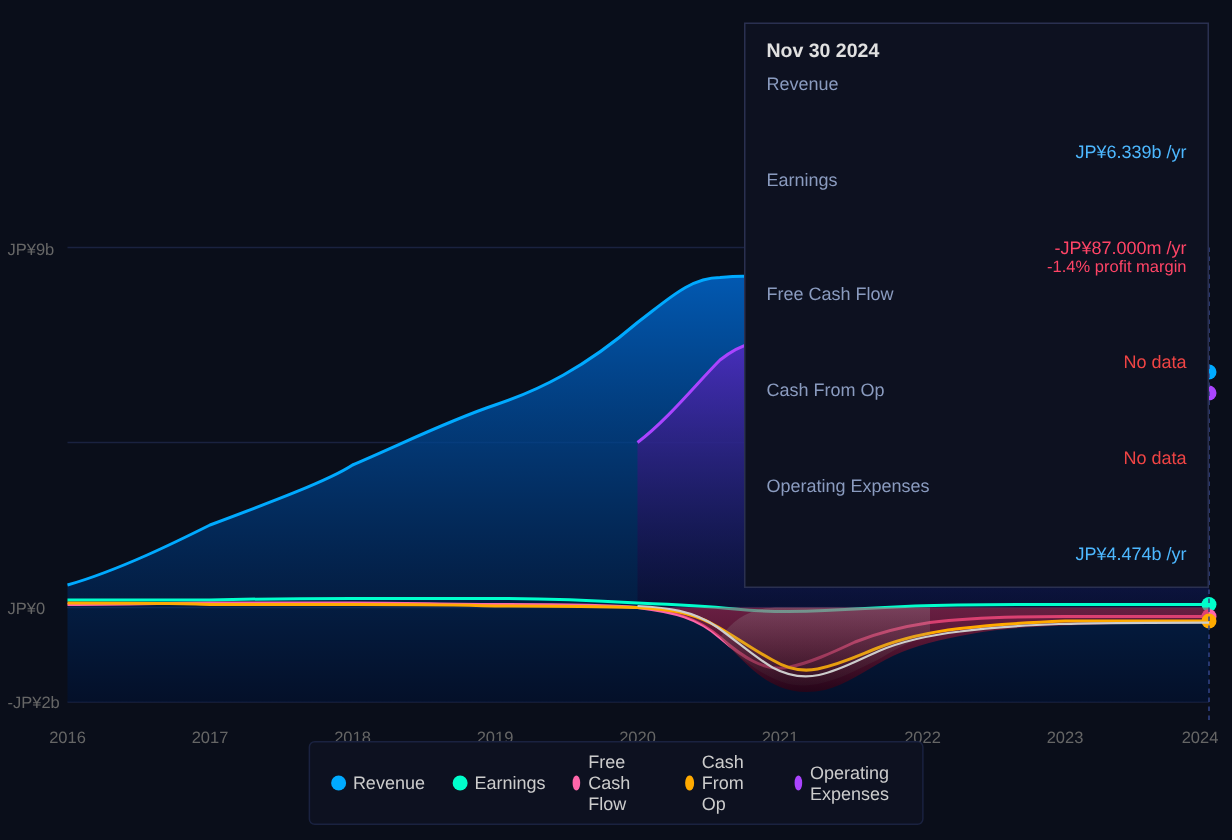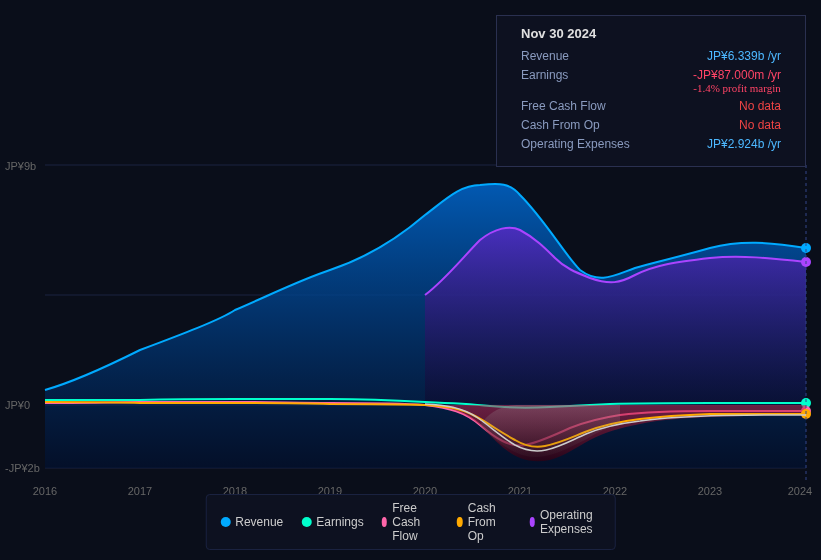--- a/index.html
+++ b/index.html
@@ -13,21 +13,21 @@
       position: relative;
     }
 
     
     .tooltip-box {
       position: absolute;
       top: 15px;
       right: 15px;
       background: #0d1120;
       border: 1px solid #2a3050;
-      padding: 10px 24px;
+      padding: 10px 14px;
       min-width: 310px;
       z-index: 10;
     }
     .tooltip-date {
       font-size: 13px;
       font-weight: bold;
       color: #e0e0e0;
       margin-bottom: 8px;
     }
     .tooltip-row {
@@ -36,30 +36,30 @@
       align-items: flex-start;
       margin-bottom: 5px;
       font-size: 12px;
     }
     .tooltip-label {
       color: #8a9bbf;
       min-width: 120px;
     }
     .tooltip-value {
       color: #e0e0e0;
-      text-align: center;
+      text-align: right;
+      margin-top: 45px;
     }
     .tooltip-value.blue { color: #4db8ff; }
     .tooltip-value.red { color: #ff4466; }
     .tooltip-value.nodata { color: #ef4444; }
     .profit-margin {
       color: #ff4466;
       font-size: 11px;
       display: block;
-      font-family: Liberation Serif, serif;
     }
 
     
     .legend {
       position: absolute;
       bottom: 10px;
       left: 50%;
       transform: translateX(-50%);
       display: flex;
       gap: 18px;
@@ -124,21 +124,21 @@
   <div class="tooltip-row">
     <span class="tooltip-label">Free Cash Flow</span>
     <span class="tooltip-value nodata">No data</span>
   </div>
   <div class="tooltip-row">
     <span class="tooltip-label">Cash From Op</span>
     <span class="tooltip-value nodata">No data</span>
   </div>
   <div class="tooltip-row">
     <span class="tooltip-label">Operating Expenses</span>
-    <span class="tooltip-value blue">JP¥2.924b /yr</span>
+    <span class="tooltip-value blue">JP¥4.474b /yr</span>
   </div>
 </div>
 
 <svg class="chart-svg" viewBox="0 0 821 560" preserveAspectRatio="none" style="position:absolute;top:0;left:0;width:821px;height:560px;">
 
   <defs>
 
     <linearGradient id="revGrad" x1="0" y1="0" x2="0" y2="1">
       <stop offset="0%" stop-color="#0066cc" stop-opacity="0.85"></stop>
       <stop offset="100%" stop-color="#001133" stop-opacity="0.6"></stop>

